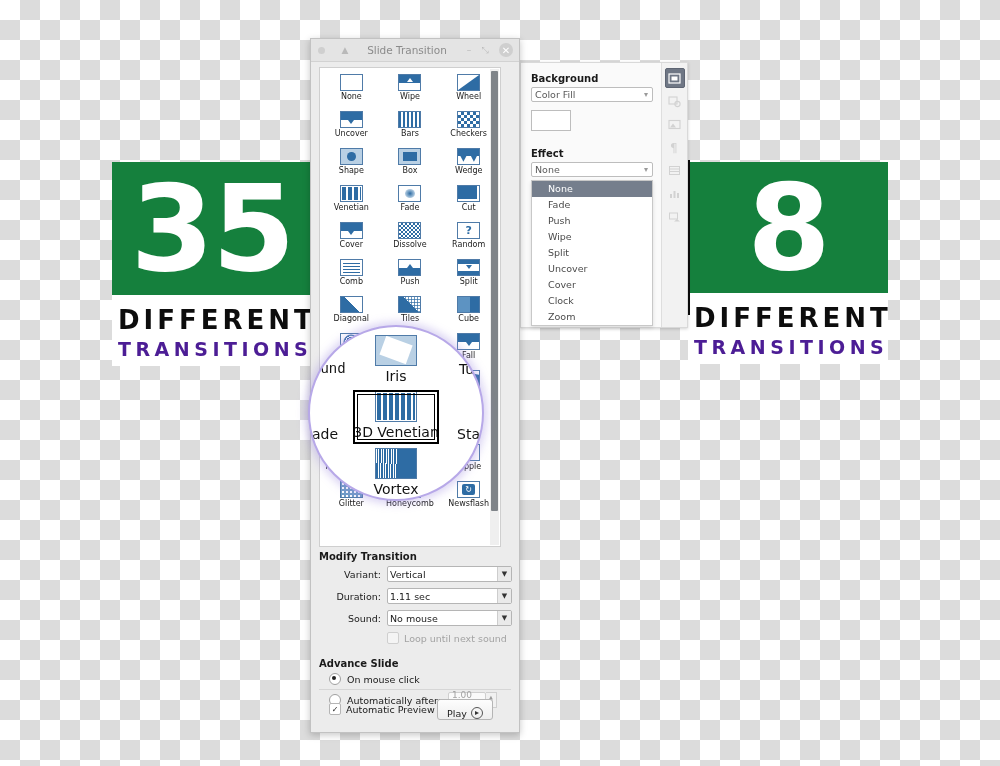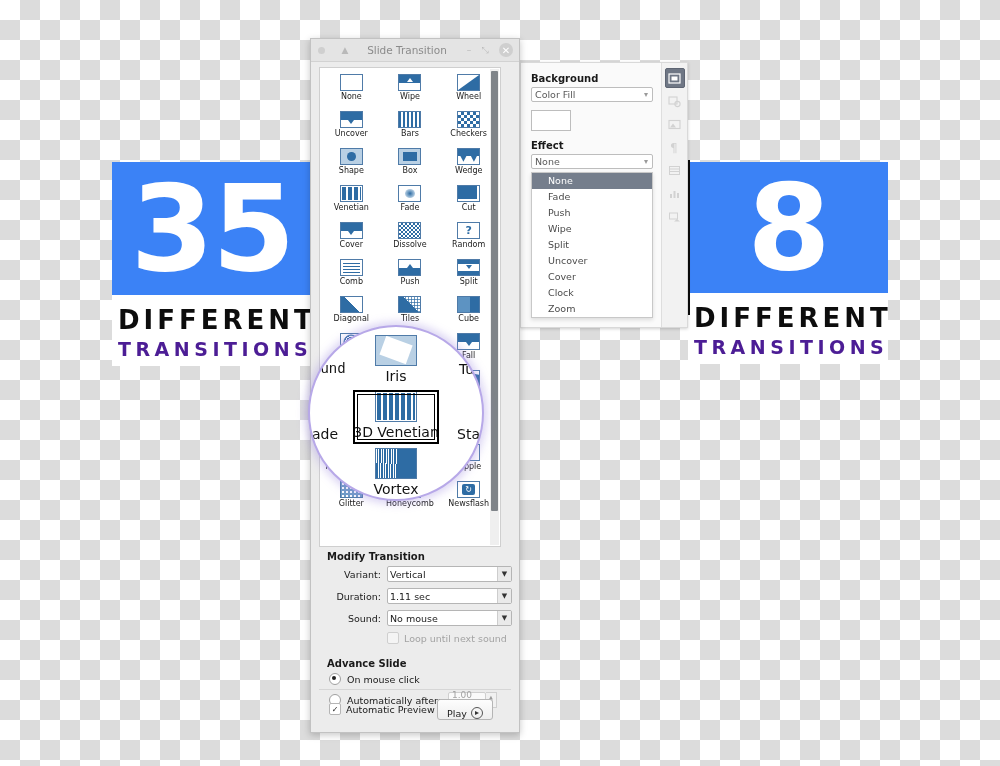--- a/index.html
+++ b/index.html
@@ -10,21 +10,21 @@
     background-image:
       linear-gradient(45deg,#dcdcdc 25%,transparent 25%,transparent 75%,#dcdcdc 75%),
       linear-gradient(45deg,#dcdcdc 25%,transparent 25%,transparent 75%,#dcdcdc 75%);
     background-size:40px 40px;
     background-position:0 0,20px 20px;
   }
 
   
   .banner{position:absolute;}
   .banner .numbox{
-    background:#3b82f6;display:flex;align-items:center;justify-content:center;
+    background:#15803d;display:flex;align-items:center;justify-content:center;
   }
   .banner .num{
     color:#fff;font-weight:bold;letter-spacing:-2px;line-height:1;
     font-family:"DejaVu Sans","Liberation Sans",sans-serif;
   }
   .banner .sub1{
     font-weight:bold;color:#0d0d0d;text-align:center;letter-spacing:4px;
   }
   .banner .sub2{
     font-weight:bold;color:#4c1d95;text-align:left;letter-spacing:4.5px;
@@ -220,21 +220,21 @@
   #mag-sel{
     position:absolute;left:43px;top:63px;width:86px;height:54px;
     border:2px solid #000;box-sizing:border-box;
   }
   #mag-sel-inner{position:absolute;left:2px;top:2px;right:2px;bottom:2px;border:1px solid #000;}
 
   
   #modify{
     position:absolute;left:8px;top:512px;width:193px;
   }
-  .sec-title{font-size:10px;font-weight:bold;color:#1a1a1a;margin-bottom:4px;margin-left:8px;}
+  .sec-title{font-size:10px;font-weight:bold;color:#1a1a1a;margin-bottom:4px;}
   .frow{display:flex;align-items:center;margin-bottom:6px;}
   .flabel{width:62px;text-align:right;font-size:9.5px;color:#1a1a1a;padding-right:6px;}
   .fctl{
     flex:1;height:16px;border:1px solid #b5b5b5;background:#fff;border-radius:2px;
     font-size:9.5px;color:#1a1a1a;display:flex;align-items:center;padding:0 2px;
     box-sizing:border-box;position:relative;
   }
   .fctl .arrow{
     position:absolute;right:0;top:0;bottom:0;width:13px;background:#eaeaea;
     border-left:1px solid #cdcdcd;display:flex;align-items:center;justify-content:center;
@@ -316,21 +316,21 @@
 
 <div id="page-strip"></div>
 <div id="sidebar-deck">
   <div id="deck-content">
     <div class="deck-label">Background</div>
     <div class="deck-combo">
       <span>Color Fill</span>
       <span class="carr">▾</span>
     </div>
     <div class="color-swatch"></div>
-    <div class="deck-label" style="margin-top:9px;">Effect</div>
+    <div class="deck-label" style="margin-top:17px;">Effect</div>
     <div class="deck-combo">
       <span>None</span>
       <span class="carr">▾</span>
     </div>
     <div class="deck-list" id="effect-list">
         <div class="opt sel">None</div>
         <div class="opt">Fade</div>
         <div class="opt">Push</div>
         <div class="opt">Wipe</div>
         <div class="opt">Split</div>

